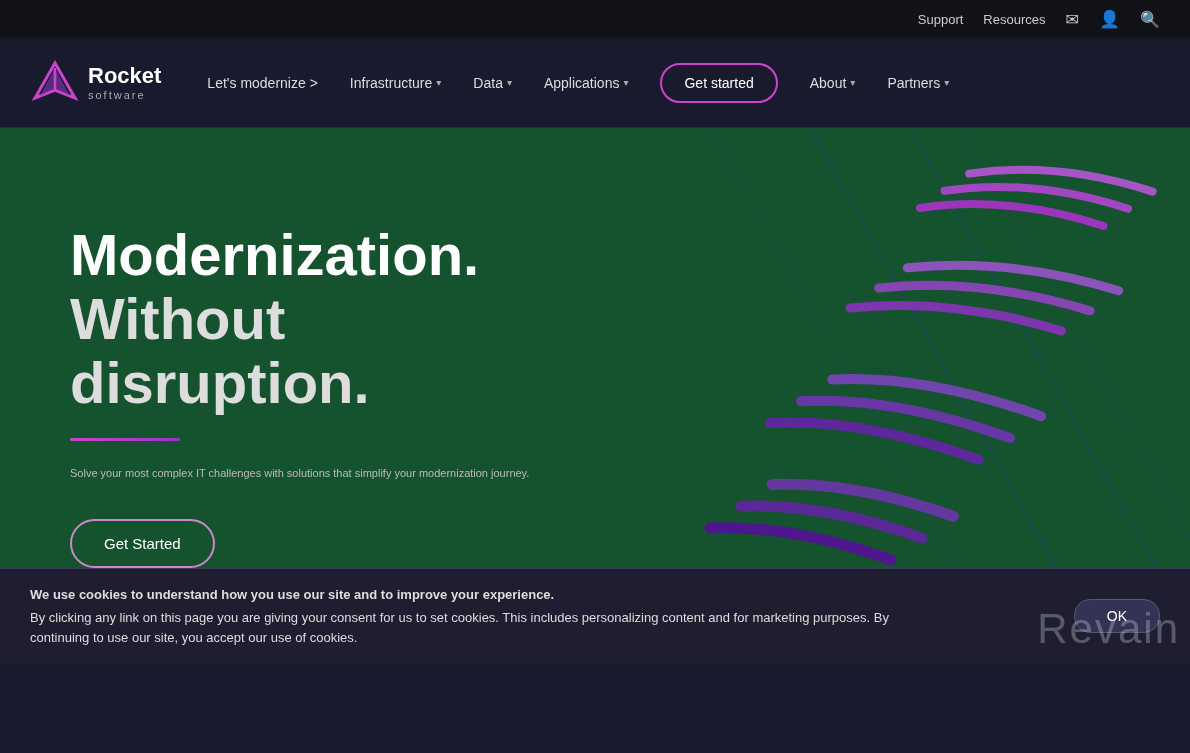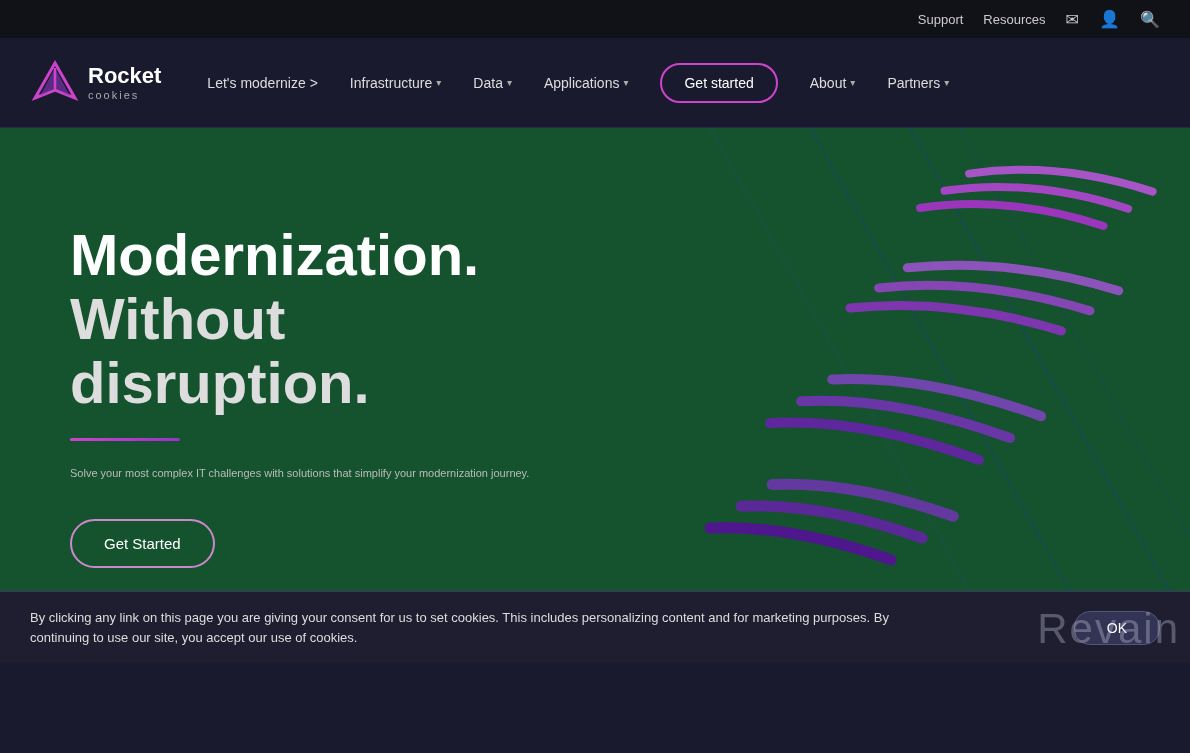--- a/index.html
+++ b/index.html
@@ -218,21 +218,21 @@
   <div class="logo-area">
 
     <svg class="logo-icon" viewBox="0 0 50 50" xmlns="http://www.w3.org/2000/svg">
       <polygon points="25,5 45,40 25,32 5,40" fill="none" stroke="#cc44cc" stroke-width="3"></polygon>
       <polygon points="25,10 40,38 25,30 10,38" fill="#7733aa" opacity="0.7"></polygon>
       <line x1="25" y1="10" x2="25" y2="32" stroke="#cc44cc" stroke-width="2.5"></line>
     </svg>
     <div>
       <div class="logo-text">Rocket</div>
       <div class="logo-text">
-        <span>cookies</span>
+        <span>software</span>
       </div>
     </div>
   </div>
 
   <div class="nav-items">
     <a class="nav-item">
       <span>Let's modernize &gt;</span>
     </a>
     <a class="nav-item">
       <span>Infrastructure</span>
@@ -298,19 +298,20 @@
       <span>Modernization.</span><br>
       <span style="font-weight:700; color:#ddd;">Without disruption.</span>
     </h1>
     <div class="hero-divider"></div>
     <p class="hero-description">Solve your most complex IT challenges with solutions that simplify your modernization journey.</p>
     <button class="hero-cta">Get Started</button>
   </div>
 
   <div class="cookie-banner">
     <div class="cookie-text">
+      <span class="bold-line">We use cookies to understand how you use our site and to improve your experience.</span>
       <span>By clicking any link on this page you are giving your consent for us to set cookies. This includes personalizing content and for marketing purposes. By continuing to use our site, you accept our use of cookies.</span>
     </div>
     <button class="cookie-ok-btn">OK</button>
   </div>
 
   <div class="revain-watermark">Revain</div>
 </section>
 
 </body></html>

